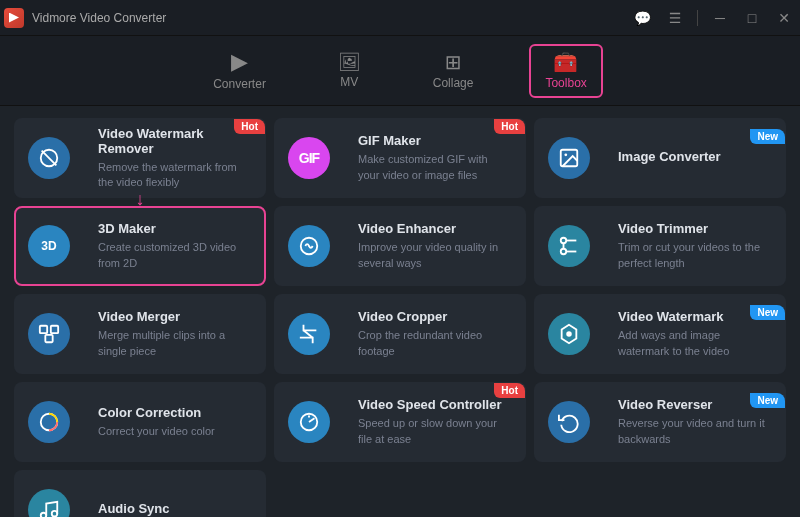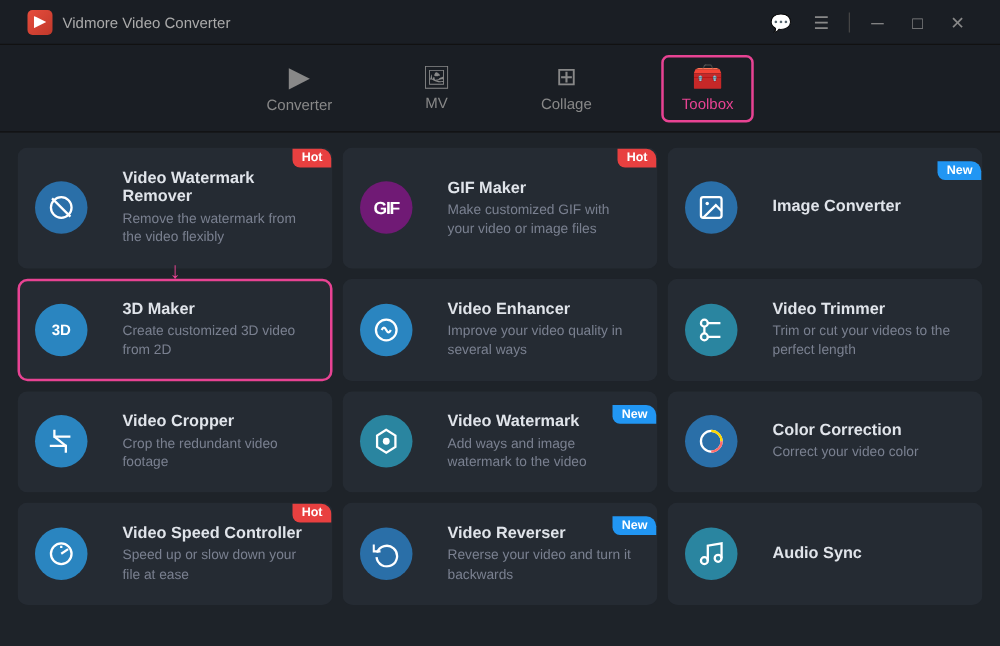--- a/index.html
+++ b/index.html
@@ -13,21 +13,21 @@
       user-select: none;
     }
 
     
     .titlebar {
       background: #1a1e24;
       height: 36px;
       display: flex;
       align-items: center;
       justify-content: space-between;
-      padding: 0 22px;
+      padding: 0 4px;
       border-bottom: 1px solid #111;
     }
     .titlebar-left {
       display: flex;
       align-items: center;
       gap: 8px;
     }
     .app-logo {
       width: 20px;
       height: 20px;
@@ -226,21 +226,21 @@
         </svg>
     </div>
     <div class="tool-info">
       <div class="tool-name">Video Watermark Remover</div>
       <div class="tool-desc">Remove the watermark from the video flexibly</div>
     </div>
     <span class="arrow-indicator">↓</span>
   </div>
     <div class="tool-card">
     <span class="badge badge-hot">Hot</span>
-    <div class="tool-icon-circle" style="background:#701a75">
+    <div class="tool-icon-circle" style="background:#d946ef">
       <span style="font-size:14px;font-weight:900;color:white;letter-spacing:-1px;">GIF</span>
     </div>
     <div class="tool-info">
       <div class="tool-name">GIF Maker</div>
       <div class="tool-desc">Make customized GIF with your video or image files</div>
     </div>
 
   </div>
     <div class="tool-card">
     <span class="badge badge-new">New</span>
@@ -293,20 +293,35 @@
         </svg>
     </div>
     <div class="tool-info">
       <div class="tool-name">Video Trimmer</div>
       <div class="tool-desc">Trim or cut your videos to the perfect length</div>
     </div>
 
   </div>
     <div class="tool-card">
 
+    <div class="tool-icon-circle" style="background:#2a6fa8">
+      <svg width="22" height="22" viewBox="0 0 24 24" fill="none" stroke="white" stroke-width="2">
+          <rect x="2" y="3" width="8" height="8" rx="1"></rect>
+          <rect x="14" y="3" width="8" height="8" rx="1"></rect>
+          <rect x="8" y="13" width="8" height="8" rx="1"></rect>
+        </svg>
+    </div>
+    <div class="tool-info">
+      <div class="tool-name">Video Merger</div>
+      <div class="tool-desc">Merge multiple clips into a single piece</div>
+    </div>
+
+  </div>
+    <div class="tool-card">
+
     <div class="tool-icon-circle" style="background:#2a85c0">
       <svg width="22" height="22" viewBox="0 0 24 24" fill="none" stroke="white" stroke-width="2">
           <polyline points="6 2 6 8 20 8"></polyline>
           <polyline points="2 16 16 16 16 22"></polyline>
           <line x1="6" y1="8" x2="16" y2="16"></line>
         </svg>
     </div>
     <div class="tool-info">
       <div class="tool-name">Video Cropper</div>
       <div class="tool-desc">Crop the redundant video footage</div>

